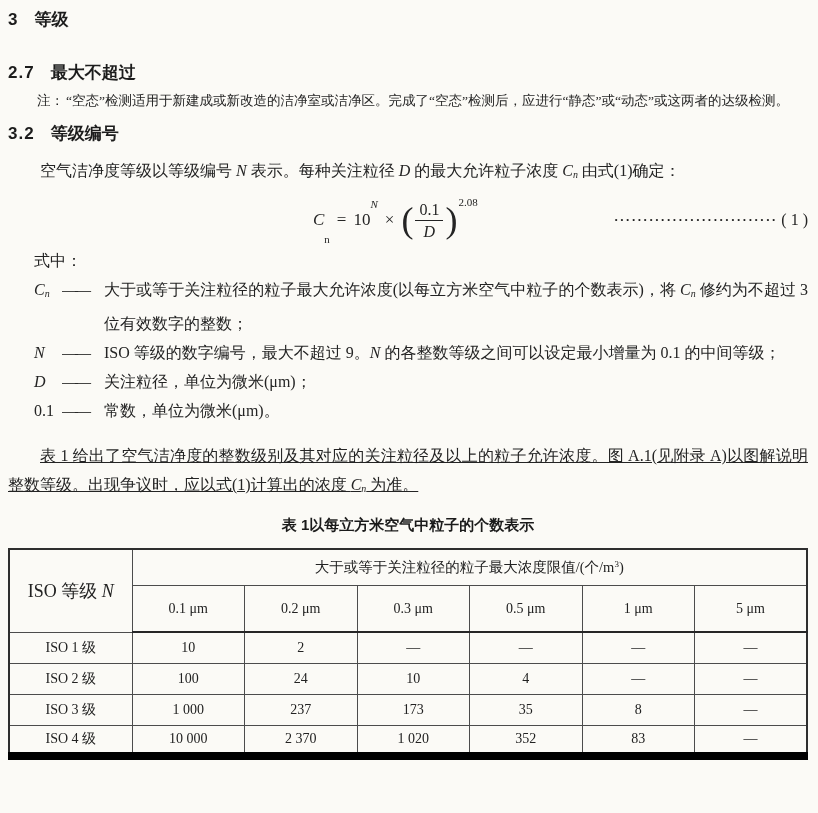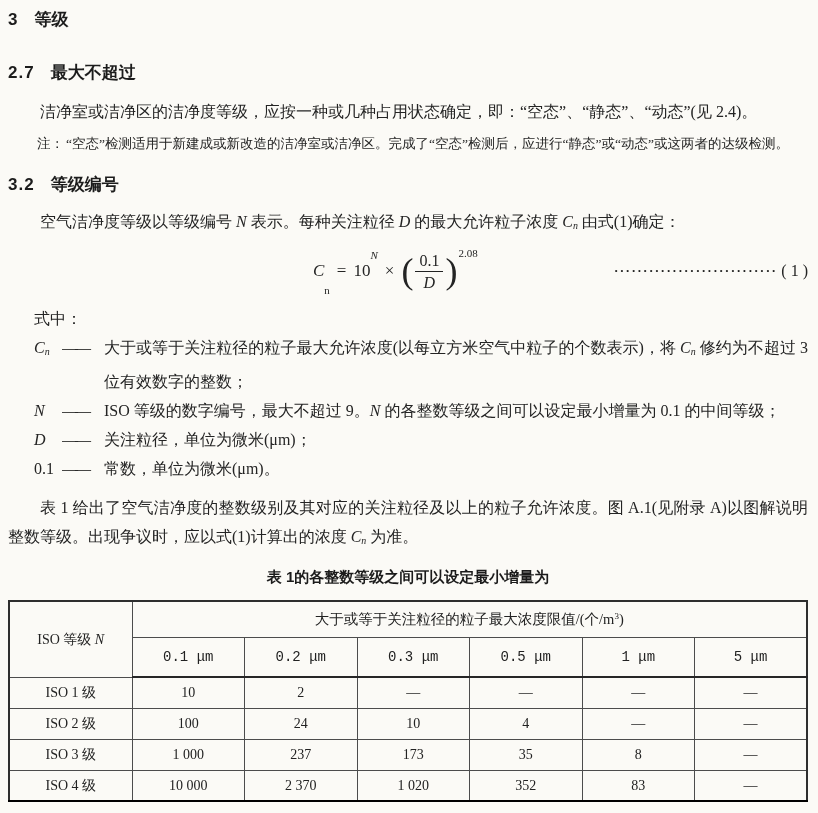--- a/index.html
+++ b/index.html
@@ -17,21 +17,21 @@
   }
   
   .hd {
     font-family:"Liberation Sans","DejaVu Sans",sans-serif;
     font-weight:700; font-size:17px; color:#1c1c1c;
     display:flex; align-items:baseline;
   }
   .hd .hd-num { margin-right:16px; letter-spacing:1px; }
   .hd-sec    { margin-top:2px; }
   .hd-31     { margin-top:30px; }
-  .hd-32     { margin-top:16px; }
+  .hd-32     { margin-top:8px; }
 
   .para { line-height:30px; text-indent:2em; text-align:justify; }
   .para-31 { margin-top:13px; }
   .para-32 { margin-top:11px; }
 
   .note {
     margin-top:3px;
     font-size:13.5px; line-height:27px;
     padding-left:56px; text-indent:-27px;
     text-align:justify;
@@ -50,34 +50,34 @@
   .f-sub { font-size:11px; vertical-align:-0.3em; align-self:flex-end; margin-bottom:-4px; }
   .f-sup { font-size:11px; align-self:flex-start; margin-top:-2px; }
   .f-paren { font-size:36px; font-weight:300; line-height:1; font-family:"Liberation Serif",serif; }
   .f-frac { display:inline-flex; flex-direction:column; align-items:center; margin:0 2px; font-size:16px; }
   .f-frac .f-num { border-bottom:1.4px solid #222; padding:0 4px 1px; line-height:1.2; }
   .f-frac .f-den { line-height:1.2; padding-top:1px; }
   .f-exp2 { font-size:11px; align-self:flex-start; margin-top:-4px; margin-left:1px; }
   .f-dots { flex:1; text-align:right; letter-spacing:1.5px; font-weight:700; font-size:13px; overflow:hidden; margin:0 4px 0 10px; color:#1d1d1d; }
   .f-number { font-size:16px; }
 
-  .where-label { margin-top:7px; line-height:29px; padding-left:26px; }
+  .where-label { line-height:29px; padding-left:26px; }
 
   
   .defs { line-height:29px; }
   .def-row {
     display:grid;
     grid-template-columns:28px 42px 1fr;
     padding-left:26px;
     text-align:justify;
   }
   .def-term { font-style:italic; }
   .def-dash { letter-spacing:-3px; overflow:hidden; }
 
-  .para-tbl { margin-top:10px; line-height:29px; text-indent:2em; text-align:justify; }
+  .para-tbl { margin-top:16px; line-height:29px; text-indent:2em; text-align:justify;text-decoration:underline; }
 
   .tbl-caption {
     margin-top:13px;
     text-align:center;
     font-family:"Liberation Sans","DejaVu Sans",sans-serif;
     font-weight:700; font-size:15px; color:#1b1b1b;
   }
   .tbl-caption .cap-num { margin-right:0; }
 
   table.cls {
@@ -87,46 +87,45 @@
     font-size:14.5px; color:#222;
   }
   table.cls col.c-first { width:123px; }
   table.cls th, table.cls td {
     border:1px solid #4c4c4c;
     text-align:center; vertical-align:middle;
     font-weight:400; padding:0 2px;
   }
   table.cls { border:2px solid #2e2e2e; }
   tr.hdr-span th { height:36px;text-align:center; }
-  tr.hdr-sizes th { height:40px; font-size:14px;font-family:Liberation Mono, monospace; }
+  tr.hdr-sizes th { height:47px; font-size:14px; }
   tr.hdr-sizes th { border-bottom:2.5px solid #262626; }
   tr.body-row td { height:31px; font-size:14px; }
-  tr.body-row:last-child td { border-bottom:2px solid #000000;font-family:Liberation Serif, serif; }
-  th.col1 { font-size:14px; }
+  tr.body-row:last-child td { border-bottom:8px solid #000000;font-family:Liberation Serif, serif; }
+  th.col1 { font-size:18px; }
 
   .run-i { font-style:italic; }
   .run-isub { font-style:italic; font-size:0.62em; vertical-align:-0.25em; }
   .run-sup { font-size:0.62em; vertical-align:0.55em; }
 </style>
 </head>
 <body>
 
 <div class="page">
 
   <div class="hd hd-sec">
     <span class="hd-num">3</span>
     <span>等级</span>
   </div>
 
   <div class="hd hd-31">
     <span class="hd-num">2.7</span>
     <span>最大不超过</span>
   </div>
 
-  <p class="para para-31">洁净室或洁净区的洁净度等级，应按一种或几种占用状态确定，即：“空态”、“静态”、“动态”(见 2.4)。</p>
 
   <p class="note"><span class="note-label">注：</span><span>“空态”检测适用于新建成或新改造的洁净室或洁净区。完成了“空态”检测后，应进行“静态”或“动态”或这两者的达级检测。</span></p>
 
   <div class="hd hd-32">
     <span class="hd-num">3.2</span>
     <span>等级编号</span>
   </div>
 
   <p class="para para-32"><span>空气洁净度等级以等级编号 </span><span class="run-i">N</span><span> 表示。每种关注粒径 </span><span class="run-i">D</span><span> 的最大允许粒子浓度 </span><span class="run-i">C</span><span class="run-isub">n</span><span> 由式(1)确定：</span></p>
 
@@ -172,21 +171,21 @@
     <div class="def-row">
       <span class="def-term" style="font-style:normal"><span>0.1</span></span>
       <span class="def-dash">——</span>
       <span><span>常数，单位为微米(μm)。</span></span>
     </div>
   </div>
 
   <p class="para-tbl"><span>表 1 给出了空气洁净度的整数级别及其对应的关注粒径及以上的粒子允许浓度。图 A.1(见附录 A)以图解说明整数等级。出现争议时，应以式(1)计算出的浓度 </span><span class="run-i">C</span><span class="run-isub">n</span><span> 为准。</span></p>
 
   <div class="tbl-caption">
-    <span class="cap-num">表 1</span><span>的各整数等级之间可以设定最小增量为</span>
+    <span class="cap-num">表 1</span><span>以每立方米空气中粒子的个数表示</span>
   </div>
 
   <table class="cls">
     <colgroup>
       <col class="c-first">
         <col>
         <col>
         <col>
         <col>
         <col>

